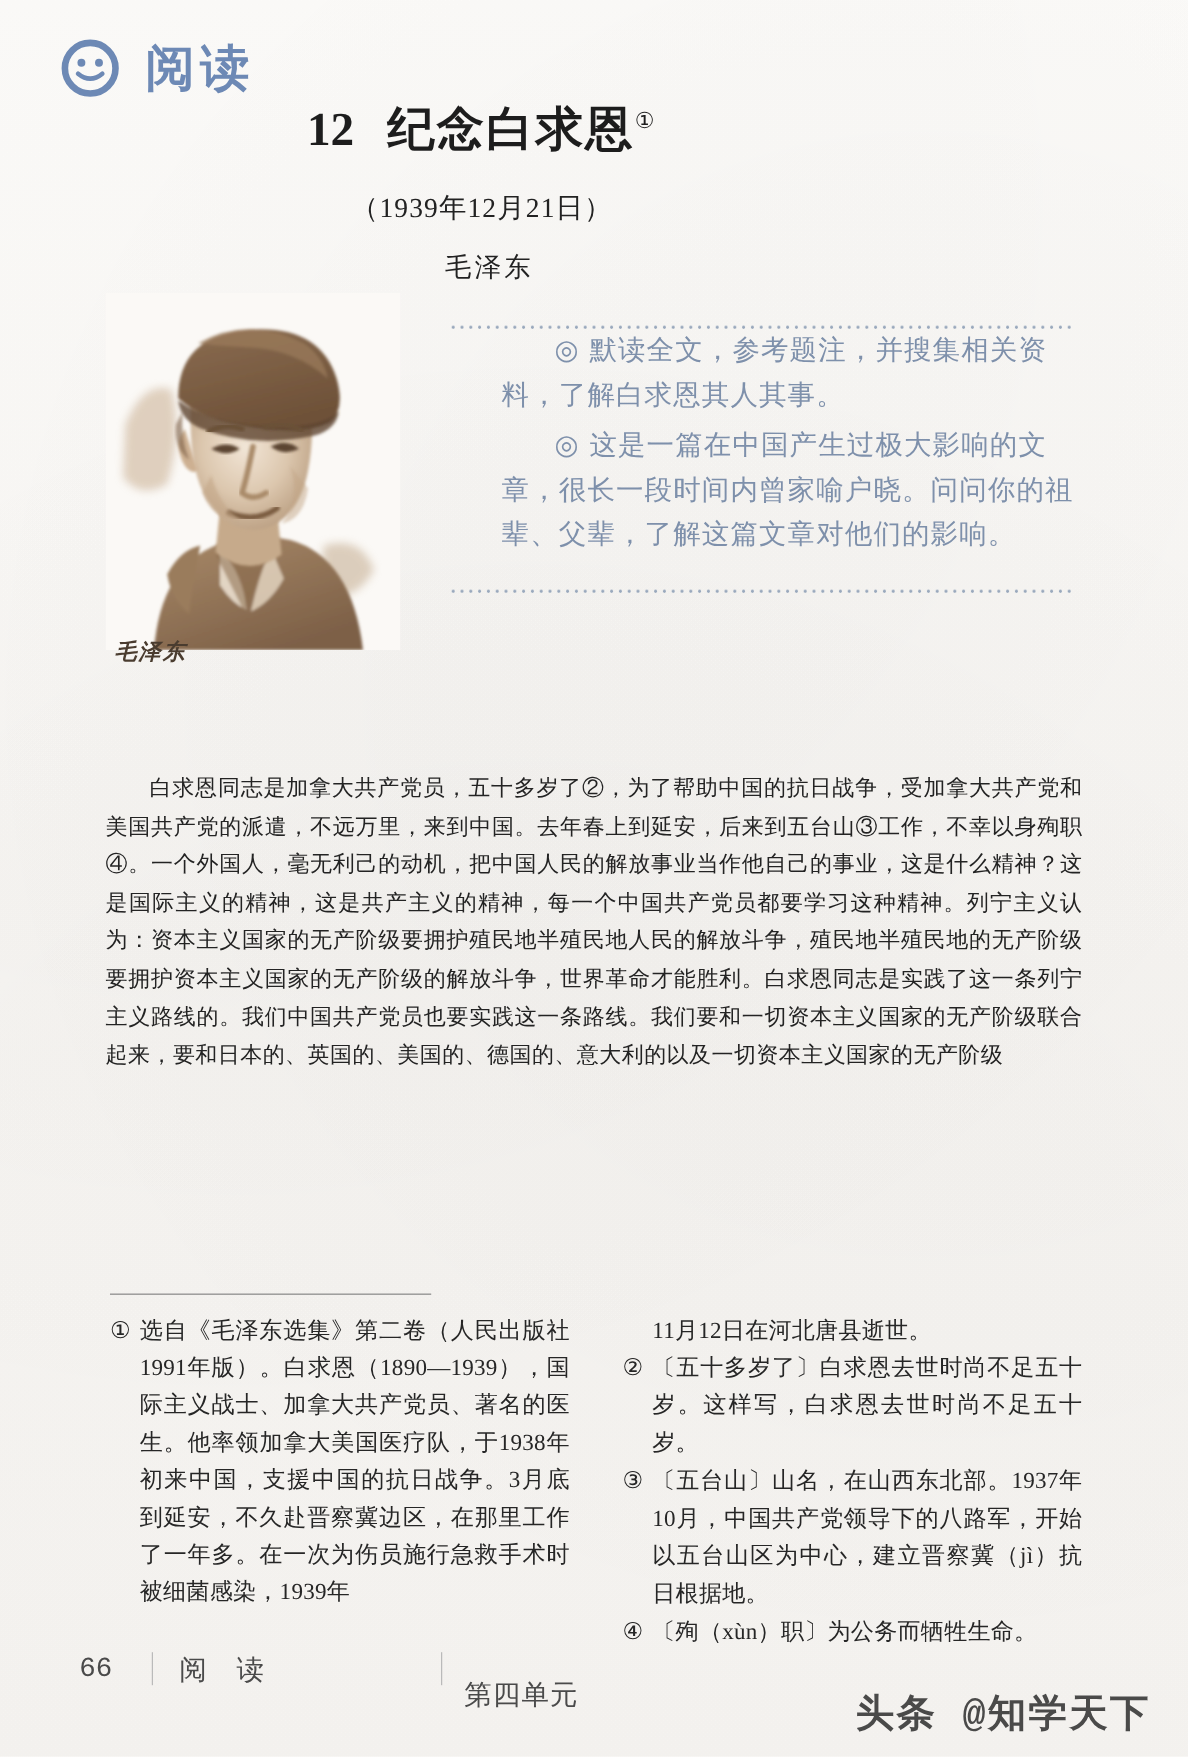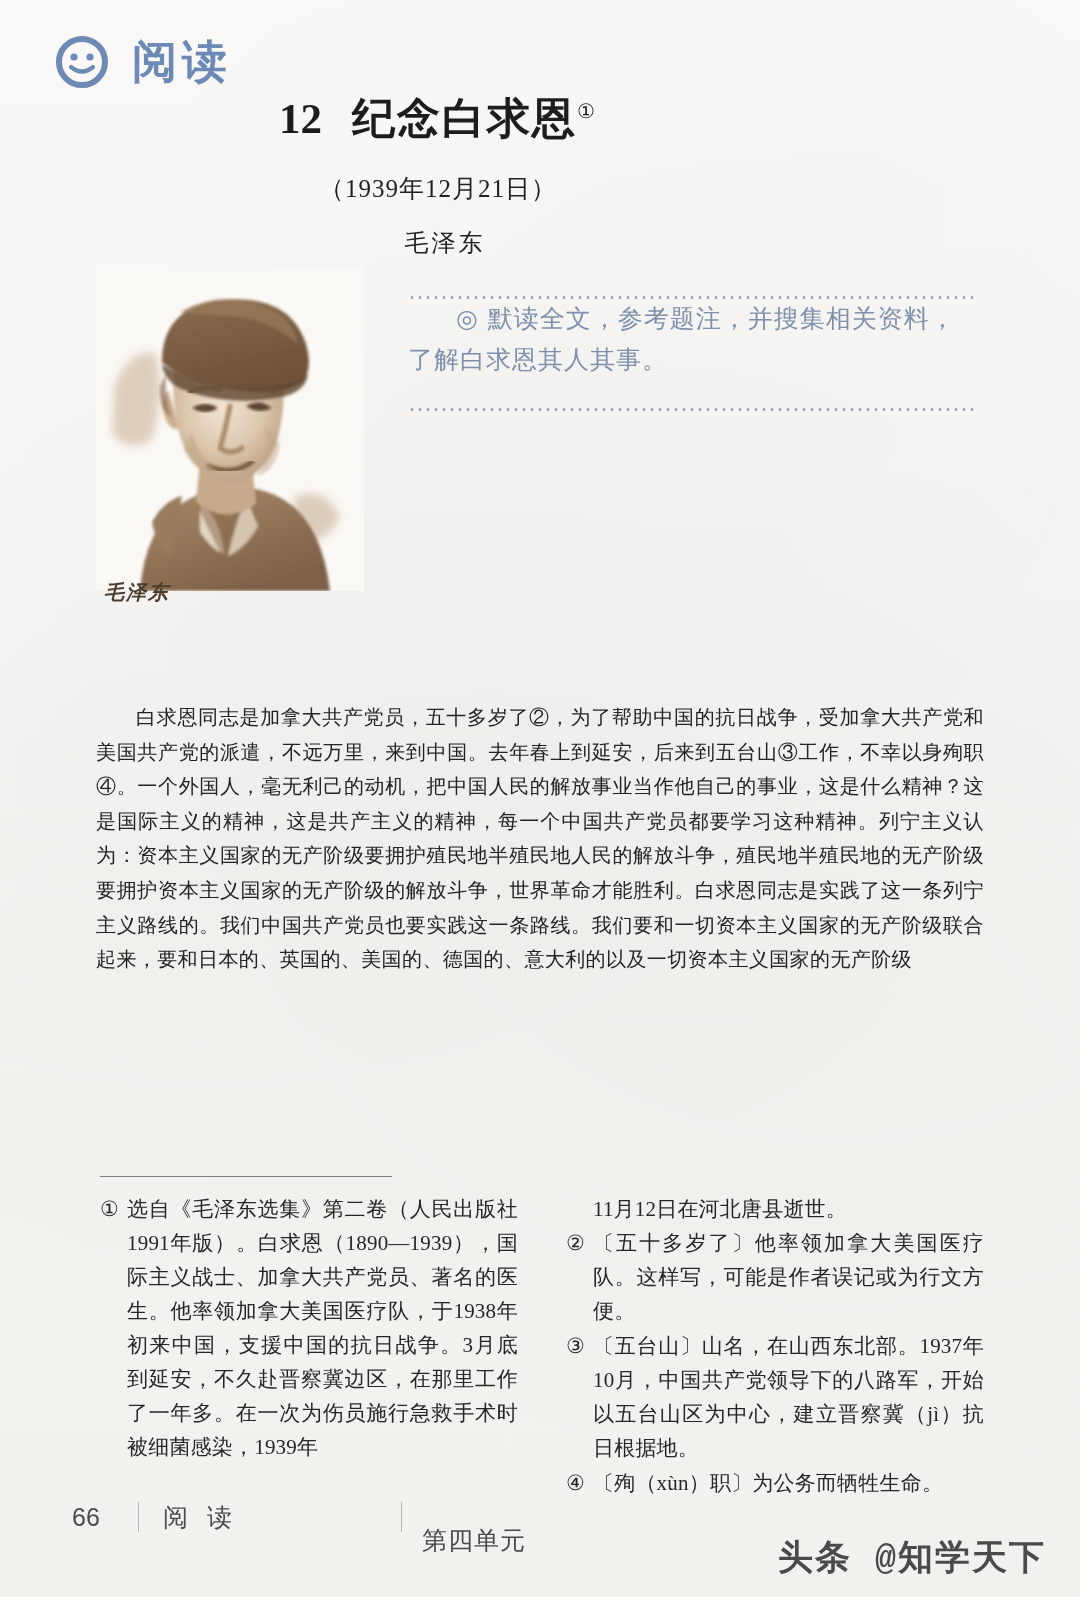--- a/index.html
+++ b/index.html
@@ -127,20 +127,21 @@
     font-family: "Liberation Serif", "DejaVu Serif", serif;
   }
   .preview-item {
     font-size: 25px;
     line-height: 1.62;
     letter-spacing: 1px;
     text-indent: 48px;
     margin-bottom: 6px;
     color: #7e90ab;
     font-family: "Liberation Serif", "DejaVu Serif", serif;
+    margin-left: 48px;
   }
   .bullet-mark { letter-spacing: 10px; }
   .preview-bottom-rule { margin-top: 28px; }
 
   
   .body-text {
     position: absolute;
     left: 96px;
     top: 700px;
     width: 888px;
@@ -198,21 +199,21 @@
 
   
   .page-footer {
     position: absolute;
     left: 72px;
     top: 1477px;
     display: flex;
     align-items: center;
     color: #4a4a4a;
     font-size: 25px;
-    font-family: Liberation Sans, sans-serif;
+    font-family: Liberation Mono, monospace;
   }
   .footer-page-num { width: 66px; }
   .footer-divider {
     width: 1px;
     height: 30px;
     background: #b4b4b4;
     margin: 0 24px 0 0;
   }
   .footer-section { letter-spacing: 6px; width: 190px; }
   .footer-divider-2 {
@@ -327,40 +328,43 @@
     <path d="M168 158 q10 30 -8 52 q20 -4 24 -32 z" fill="#c2a586" opacity="0.5" filter="url(#soft)"></path>
   </svg>
   <div class="portrait-caption">毛泽东</div>
 </div>
 
 <div class="preview-box">
   <div class="dotted-rule"></div>
   <div class="preview-item">
     <span class="bullet-mark">◎</span><span>默读全文，参考题注，并搜集相关资料，了解白求恩其人其事。</span>
   </div>
+  <div class="preview-item">
+    <span class="bullet-mark">◎</span><span>这是一篇在中国产生过极大影响的文章，很长一段时间内曾家喻户晓。问问你的祖辈、父辈，了解这篇文章对他们的影响。</span>
+  </div>
   <div class="dotted-rule preview-bottom-rule"></div>
 </div>
 
 <div class="body-text">
   <p>白求恩同志是加拿大共产党员，五十多岁了②，为了帮助中国的抗日战争，受加拿大共产党和美国共产党的派遣，不远万里，来到中国。去年春上到延安，后来到五台山③工作，不幸以身殉职④。一个外国人，毫无利己的动机，把中国人民的解放事业当作他自己的事业，这是什么精神？这是国际主义的精神，这是共产主义的精神，每一个中国共产党员都要学习这种精神。列宁主义认为：资本主义国家的无产阶级要拥护殖民地半殖民地人民的解放斗争，殖民地半殖民地的无产阶级要拥护资本主义国家的无产阶级的解放斗争，世界革命才能胜利。白求恩同志是实践了这一条列宁主义路线的。我们中国共产党员也要实践这一条路线。我们要和一切资本主义国家的无产阶级联合起来，要和日本的、英国的、美国的、德国的、意大利的以及一切资本主义国家的无产阶级</p>
 </div>
 
 <div class="footnote-rule"></div>
 <div class="footnotes">
   <div class="fn-col">
     <div class="fn-item">
       <span class="fn-marker">①</span>
       <span class="fn-text">选自《毛泽东选集》第二卷（人民出版社1991年版）。白求恩（1890—1939），国际主义战士、加拿大共产党员、著名的医生。他率领加拿大美国医疗队，于1938年初来中国，支援中国的抗日战争。3月底到延安，不久赴晋察冀边区，在那里工作了一年多。在一次为伤员施行急救手术时被细菌感染，1939年</span>
     </div>
   </div>
   <div class="fn-col">
     <div class="fn-cont">11月12日在河北唐县逝世。</div>
     <div class="fn-item">
       <span class="fn-marker">②</span>
-      <span class="fn-text">〔五十多岁了〕他率领加拿大美国医疗队。这样写，可能是作者误记或为行文方便。</span>
+      <span class="fn-text">〔五十多岁了〕白求恩去世时尚不足五十岁。这样写，白求恩去世时尚不足五十岁。</span>
     </div>
     <div class="fn-item">
       <span class="fn-marker">③</span>
       <span class="fn-text">〔五台山〕山名，在山西东北部。1937年10月，中国共产党领导下的八路军，开始以五台山区为中心，建立晋察冀（jì）抗日根据地。</span>
     </div>
     <div class="fn-item">
       <span class="fn-marker">④</span>
       <span class="fn-text">〔殉（xùn）职〕为公务而牺牲生命。</span>
     </div>
   </div>

